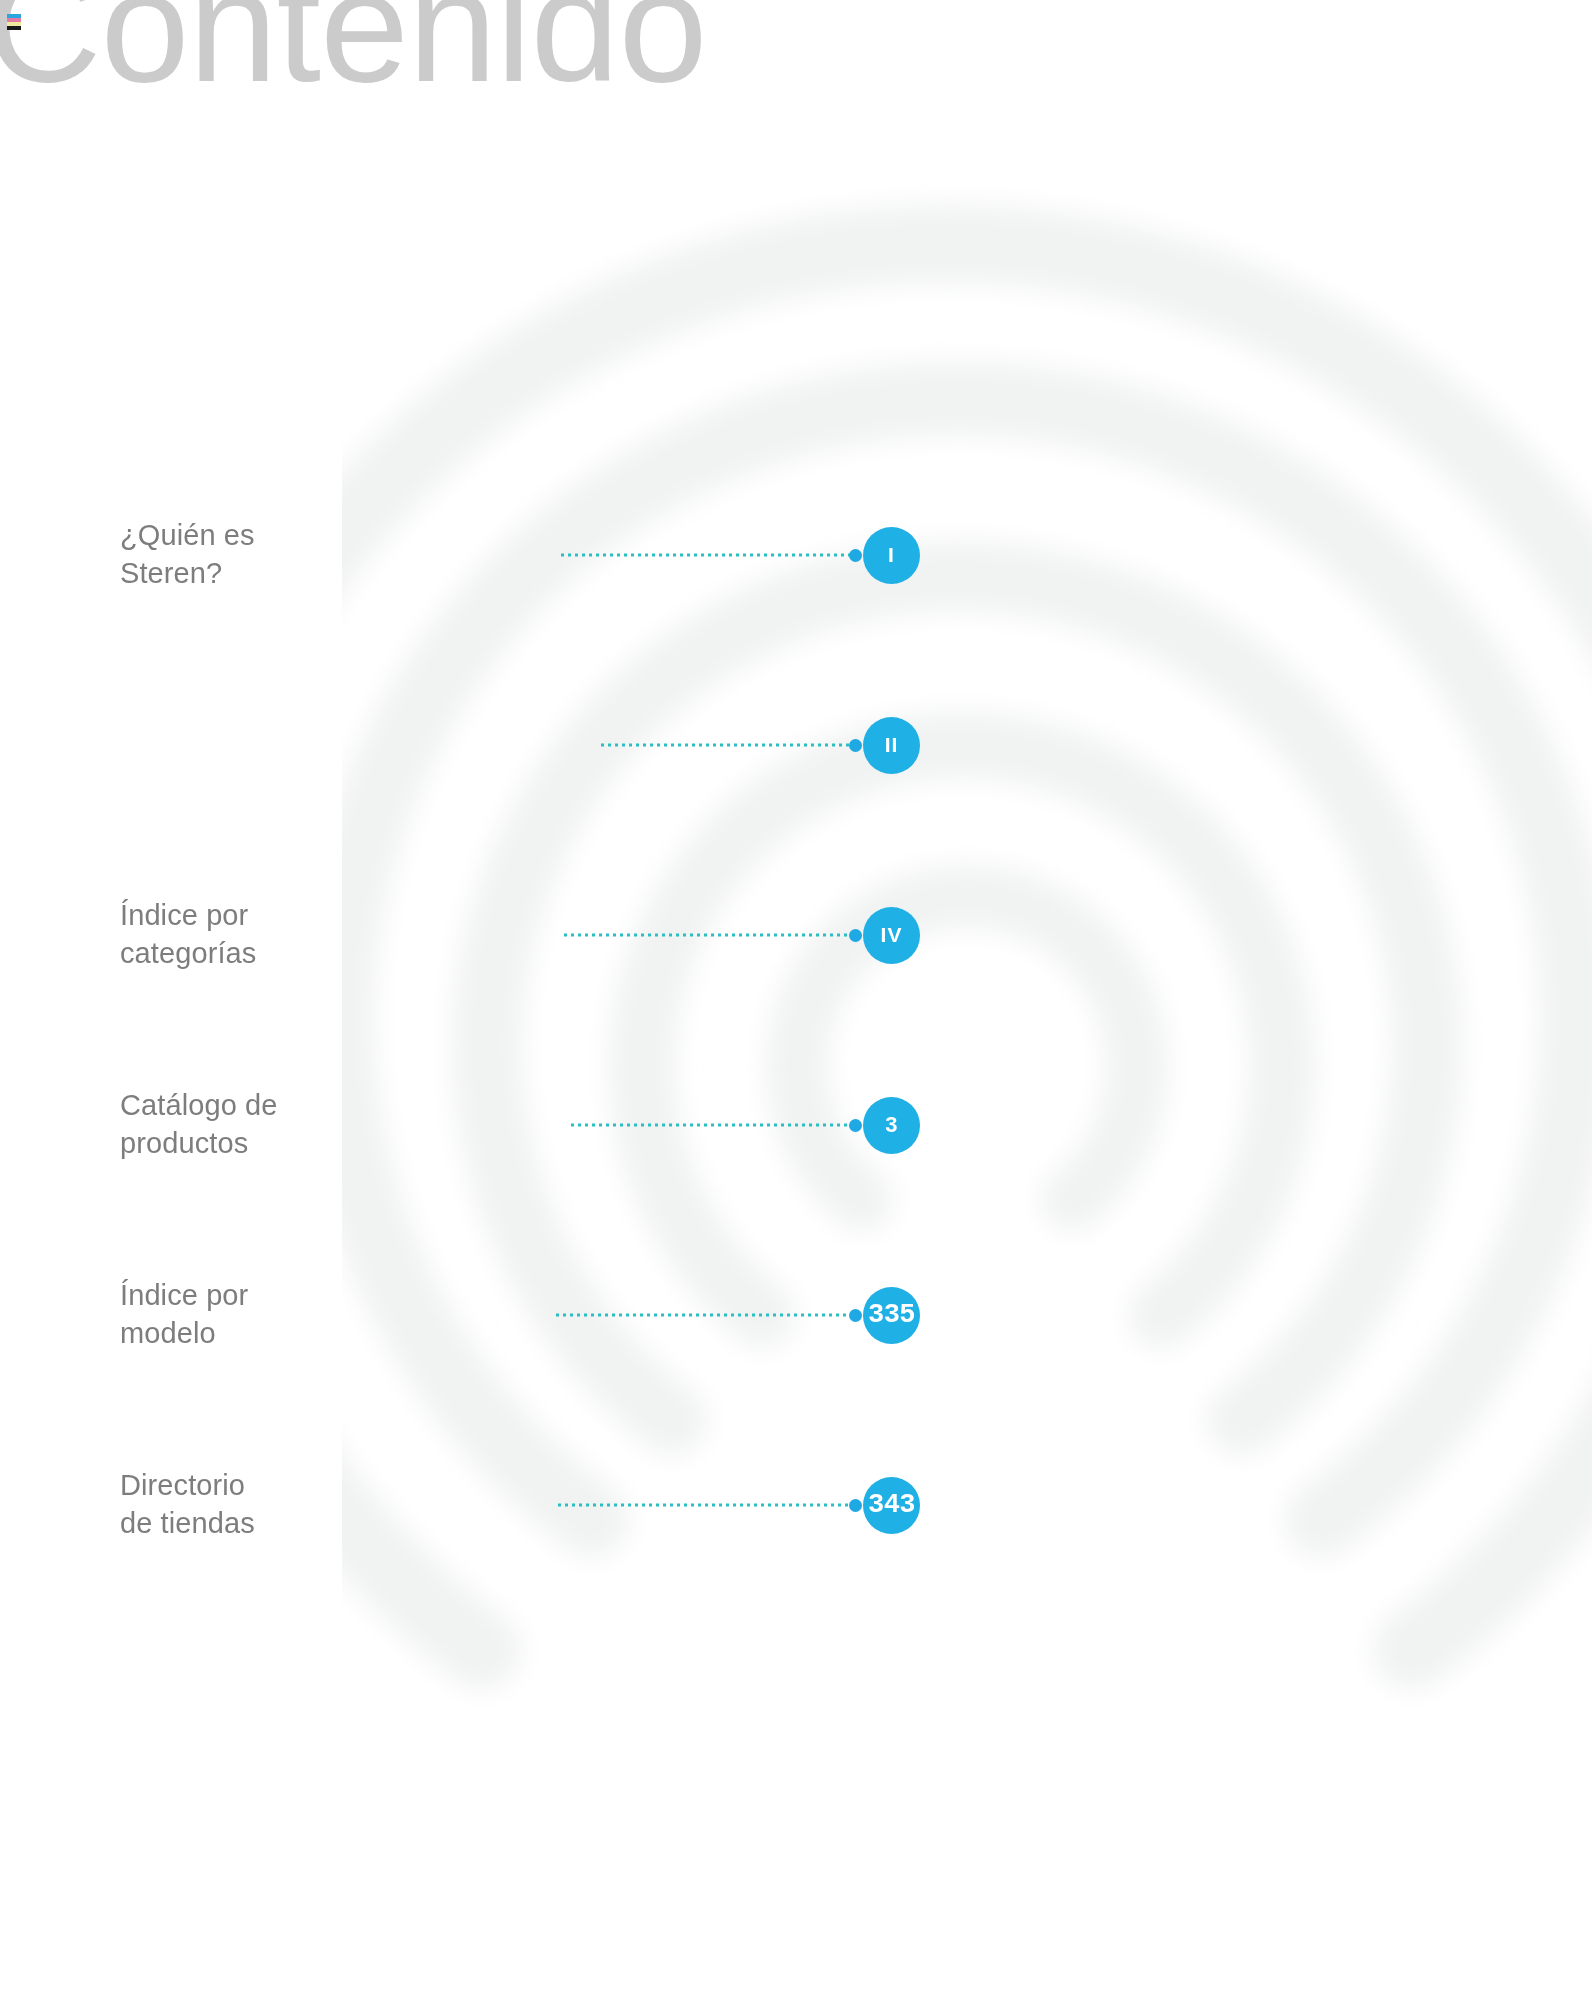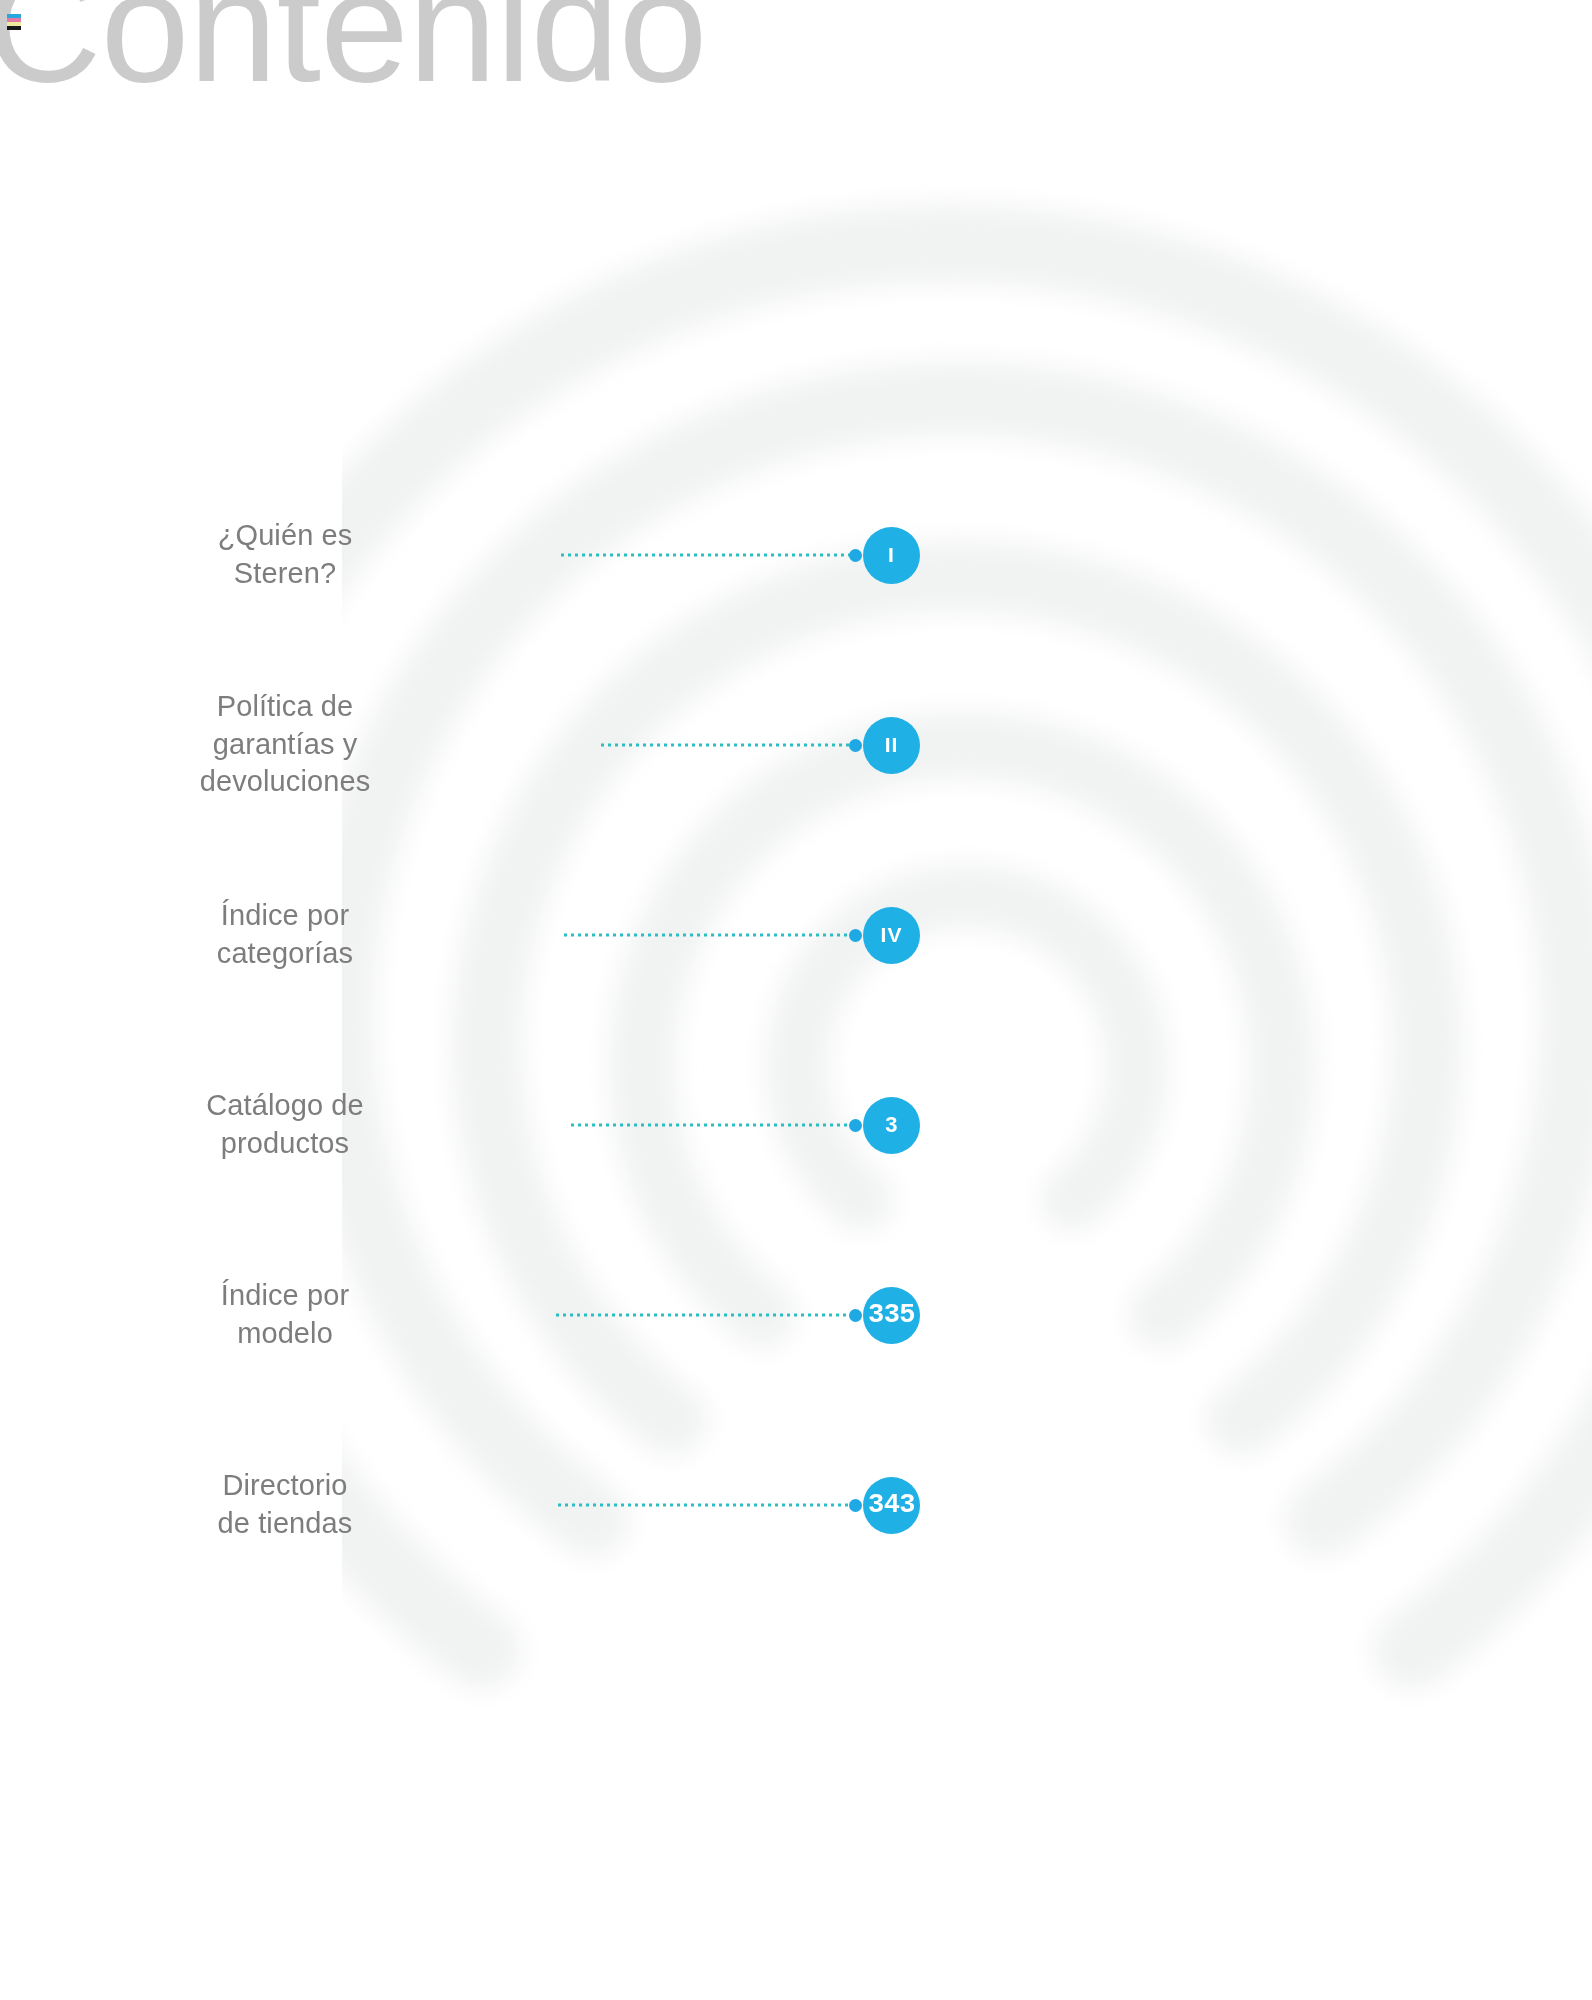--- a/index.html
+++ b/index.html
@@ -77,21 +77,21 @@
     position: relative;
     height: 190px;
   }
 
   .toc-label {
     position: absolute;
     right: 470px;
     top: 50%;
     transform: translateY(-50%);
     width: 330px;
-    text-align: center;
+    text-align: left;
     font-size: 29px;
     line-height: 1.30;
     color: #7d7d7d;
     font-weight: 400;
     letter-spacing: 0.1px;
   }
   .toc-label span { display: block; }
 
   .leader {
     position: absolute;
@@ -173,25 +173,20 @@
       <div class="toc-label">
         <span>¿Quién es</span>
         <span>Steren?</span>
       </div>
       <div class="leader" style="width:295px"></div>
       <div class="leader-dot"></div>
       <div class="badge roman">I</div>
     </div>
 
     <div class="toc-row">
-      <div class="toc-label">
-        <span>Política de</span>
-        <span>garantías y</span>
-        <span>devoluciones</span>
-      </div>
       <div class="leader" style="width:255px"></div>
       <div class="leader-dot"></div>
       <div class="badge roman">II</div>
     </div>
 
 
     <div class="toc-row">
       <div class="toc-label">
         <span>Índice por</span>
         <span>categorías</span>

